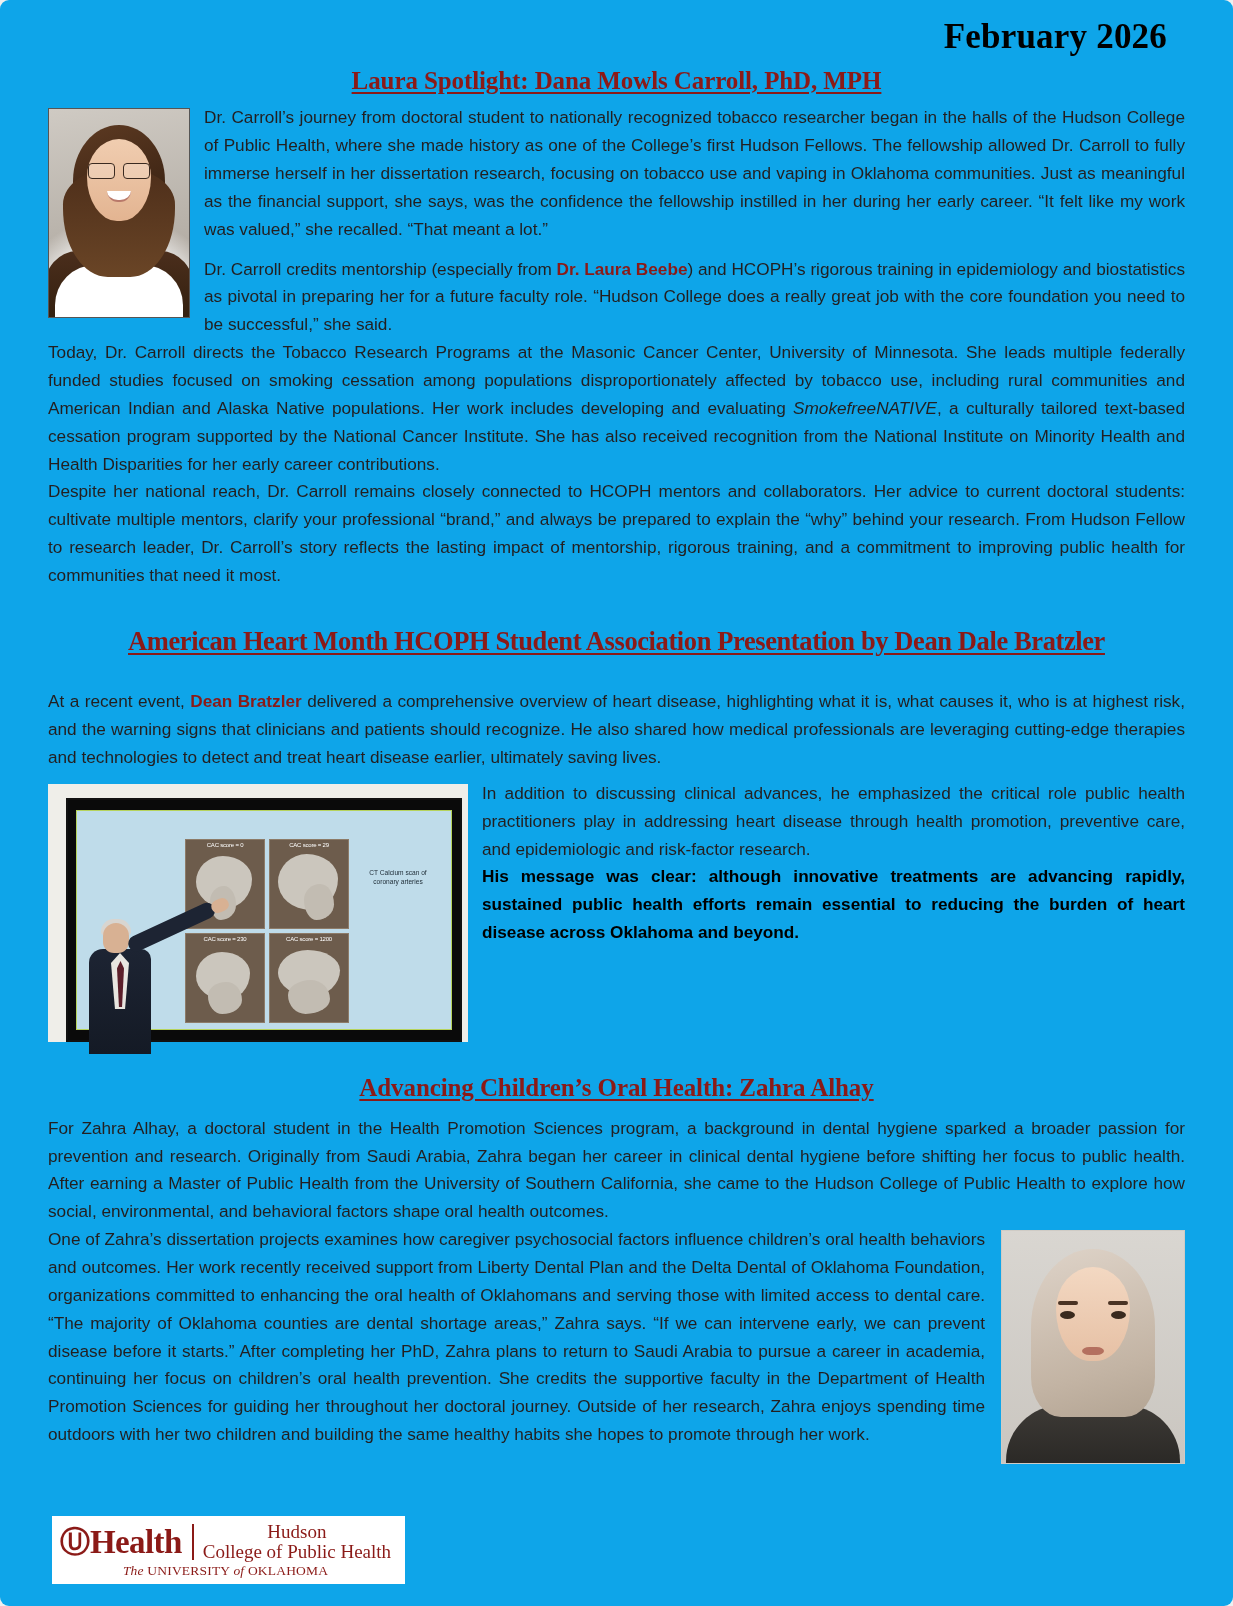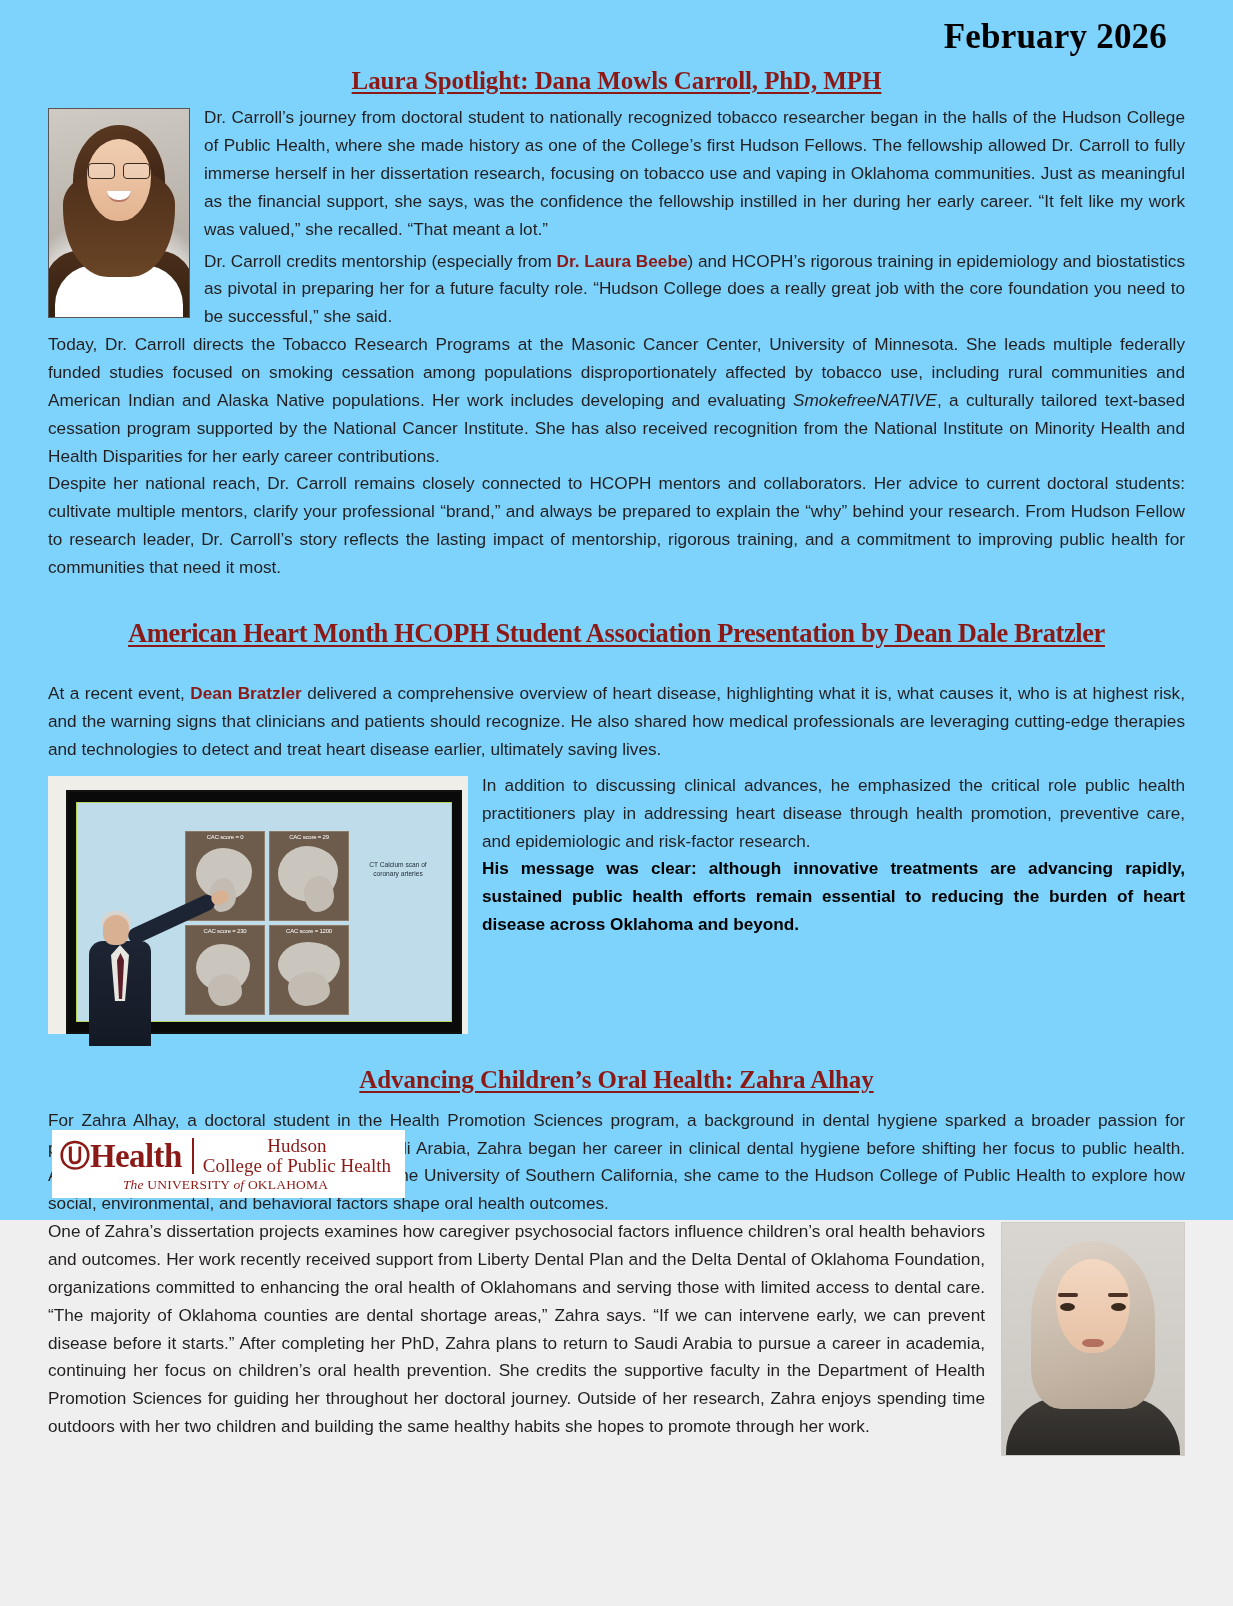--- a/index.html
+++ b/index.html
@@ -12,24 +12,25 @@
     height: 1606px;
     font-family: "Liberation Sans", sans-serif;
     color: #1a1a1a;
     position: relative;
     overflow: hidden;
   }
 
   .page {
     position: relative;
     width: 1233px;
-    height: 1220px;
+    height: 1606px;
     box-sizing: border-box;
     padding: 0 48px;
-    background: #7dd3fc;
+    background: #0ea5e9;
+    border-radius: 9px;
   }
 
   
   .masthead {
     text-align: right;
     padding-top: 18px;
     padding-right: 18px;
   }
   .issue-date {
     font-family: "Liberation Serif", serif;
@@ -63,21 +64,21 @@
   
   .body-text {
     font-family: "Liberation Sans Narrow", "Liberation Sans", sans-serif;
     font-stretch: condensed;
     font-size: 17.2px;
     line-height: 1.62;
     text-align: justify;
     color: #231f20;
     margin: 0;
   }
-  .body-text.p-gap { margin-top: 4px; }
+  .body-text.p-gap { margin-top: 12px; }
 
   .accent-bold {
     color: #8b1a17;
     font-weight: bold;
   }
   .ital { font-style: italic; }
   .strong-blk { font-weight: bold; color: #000; }
 
   
   .float-left-img {

